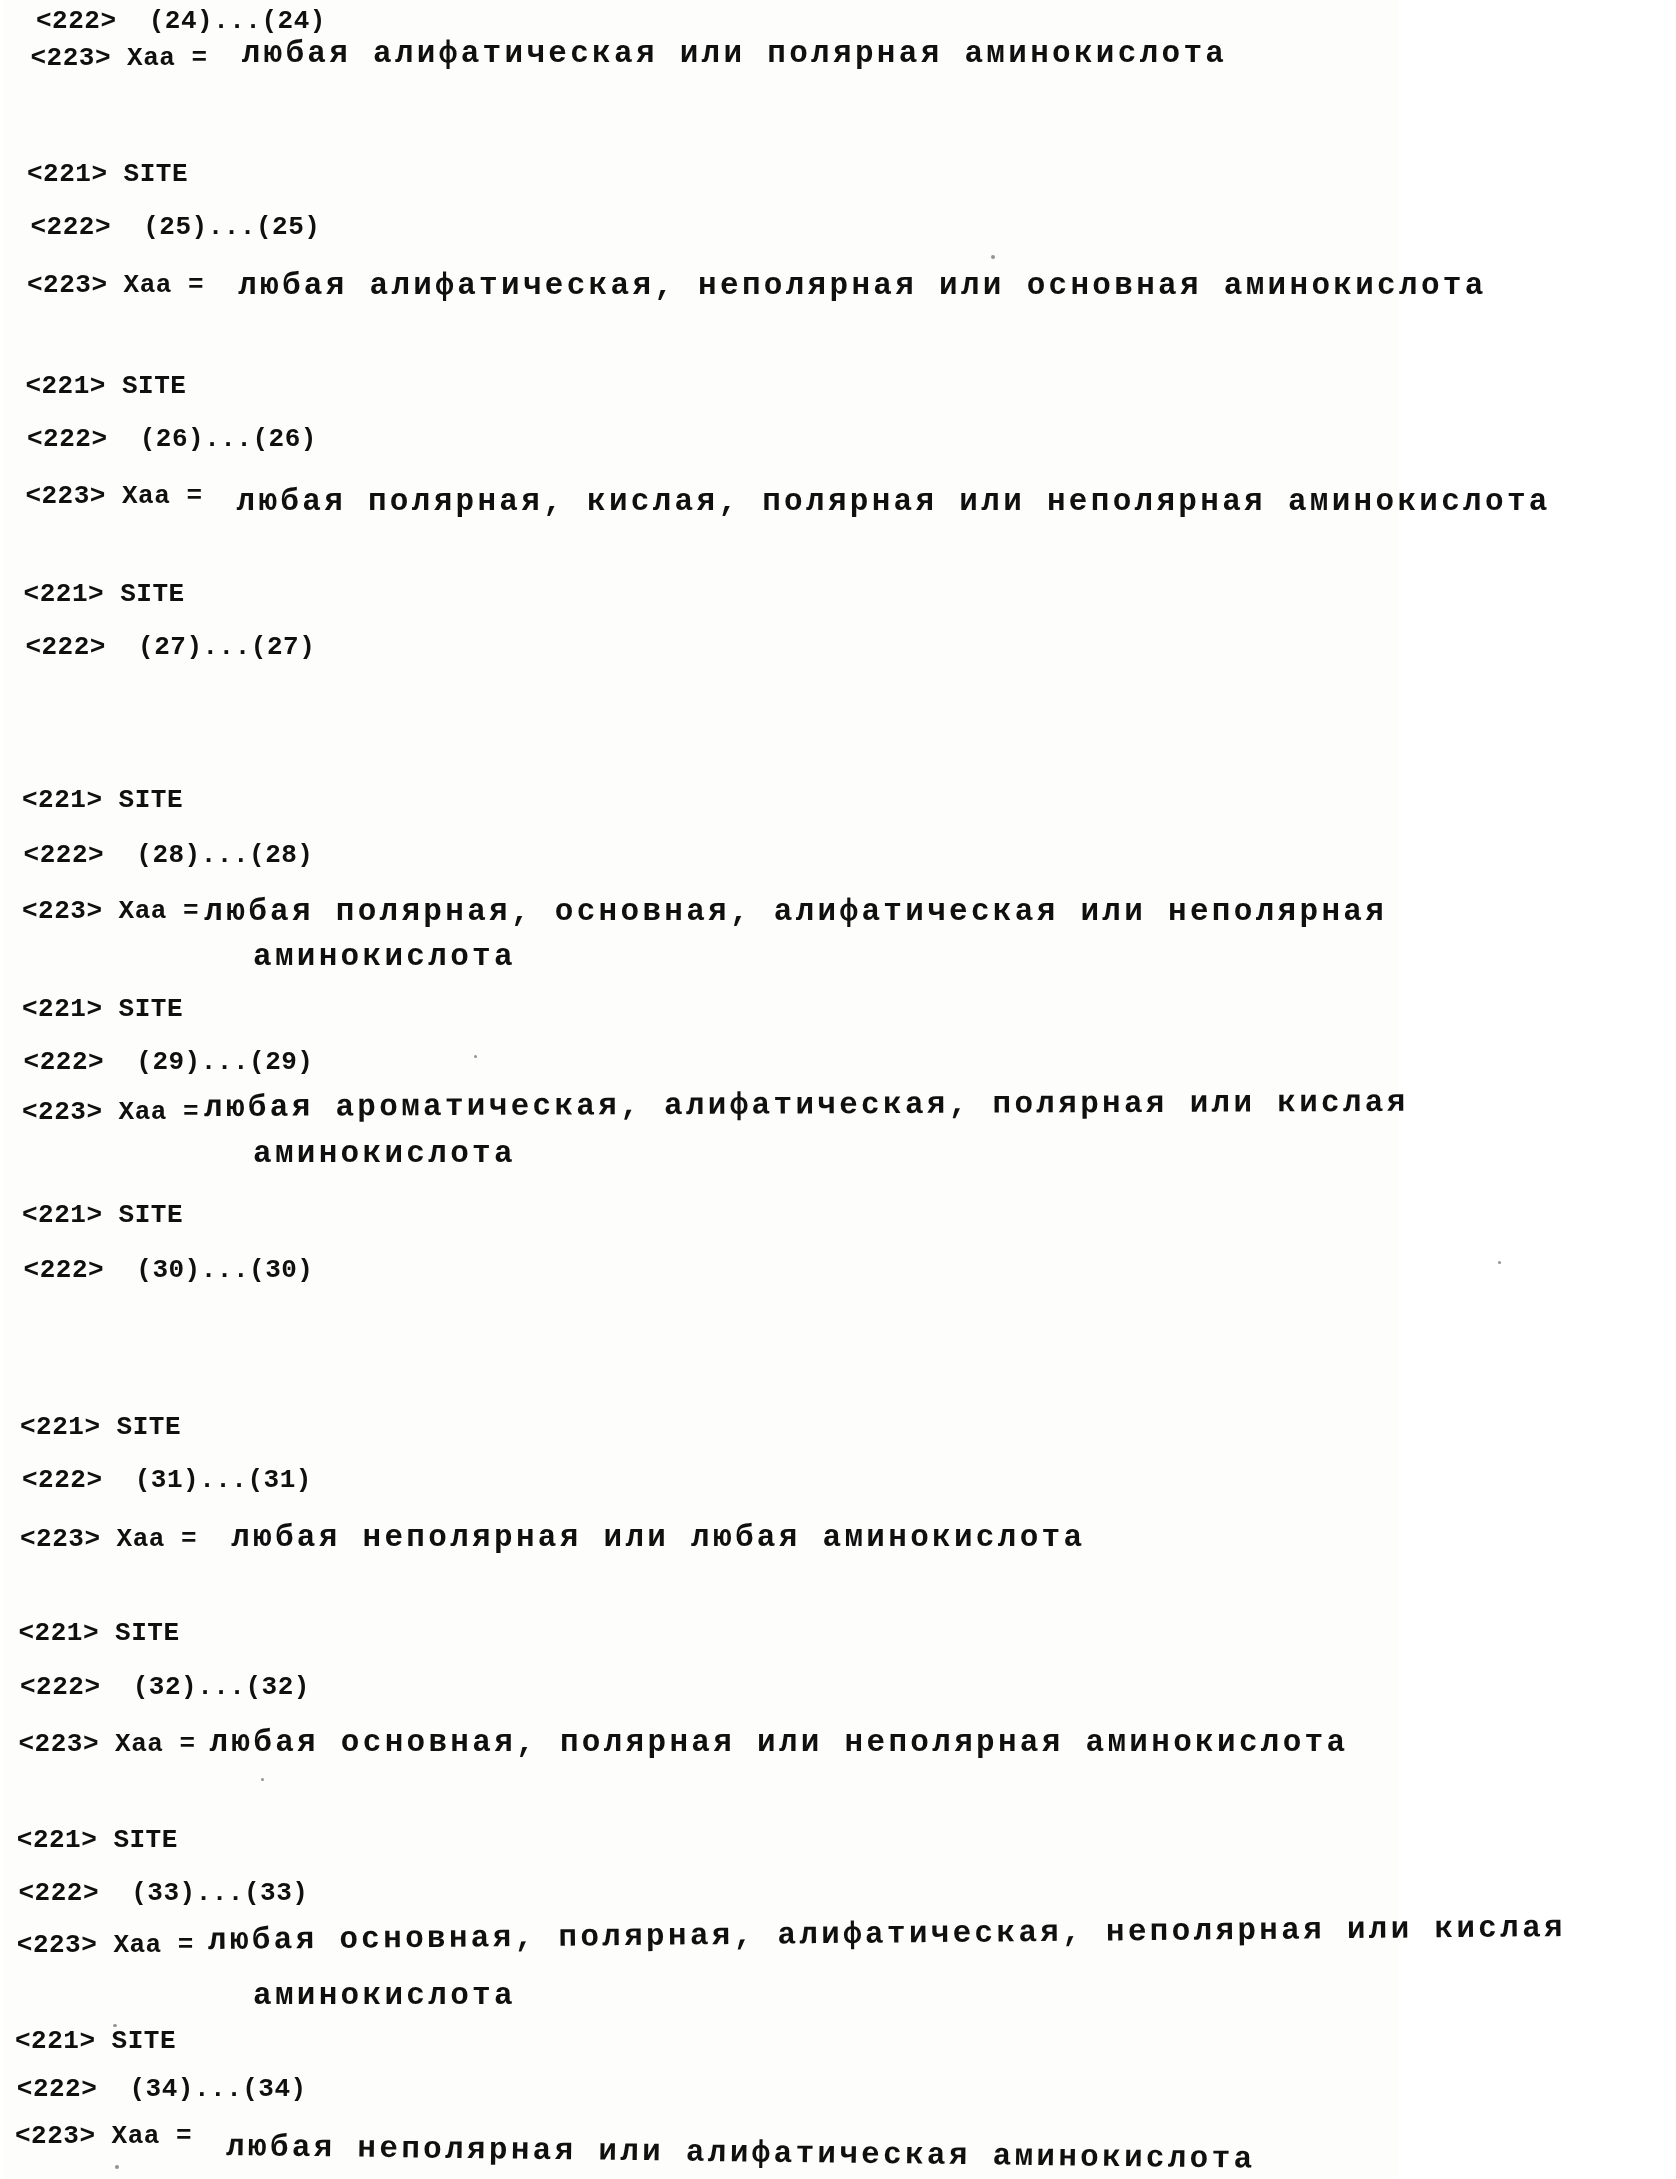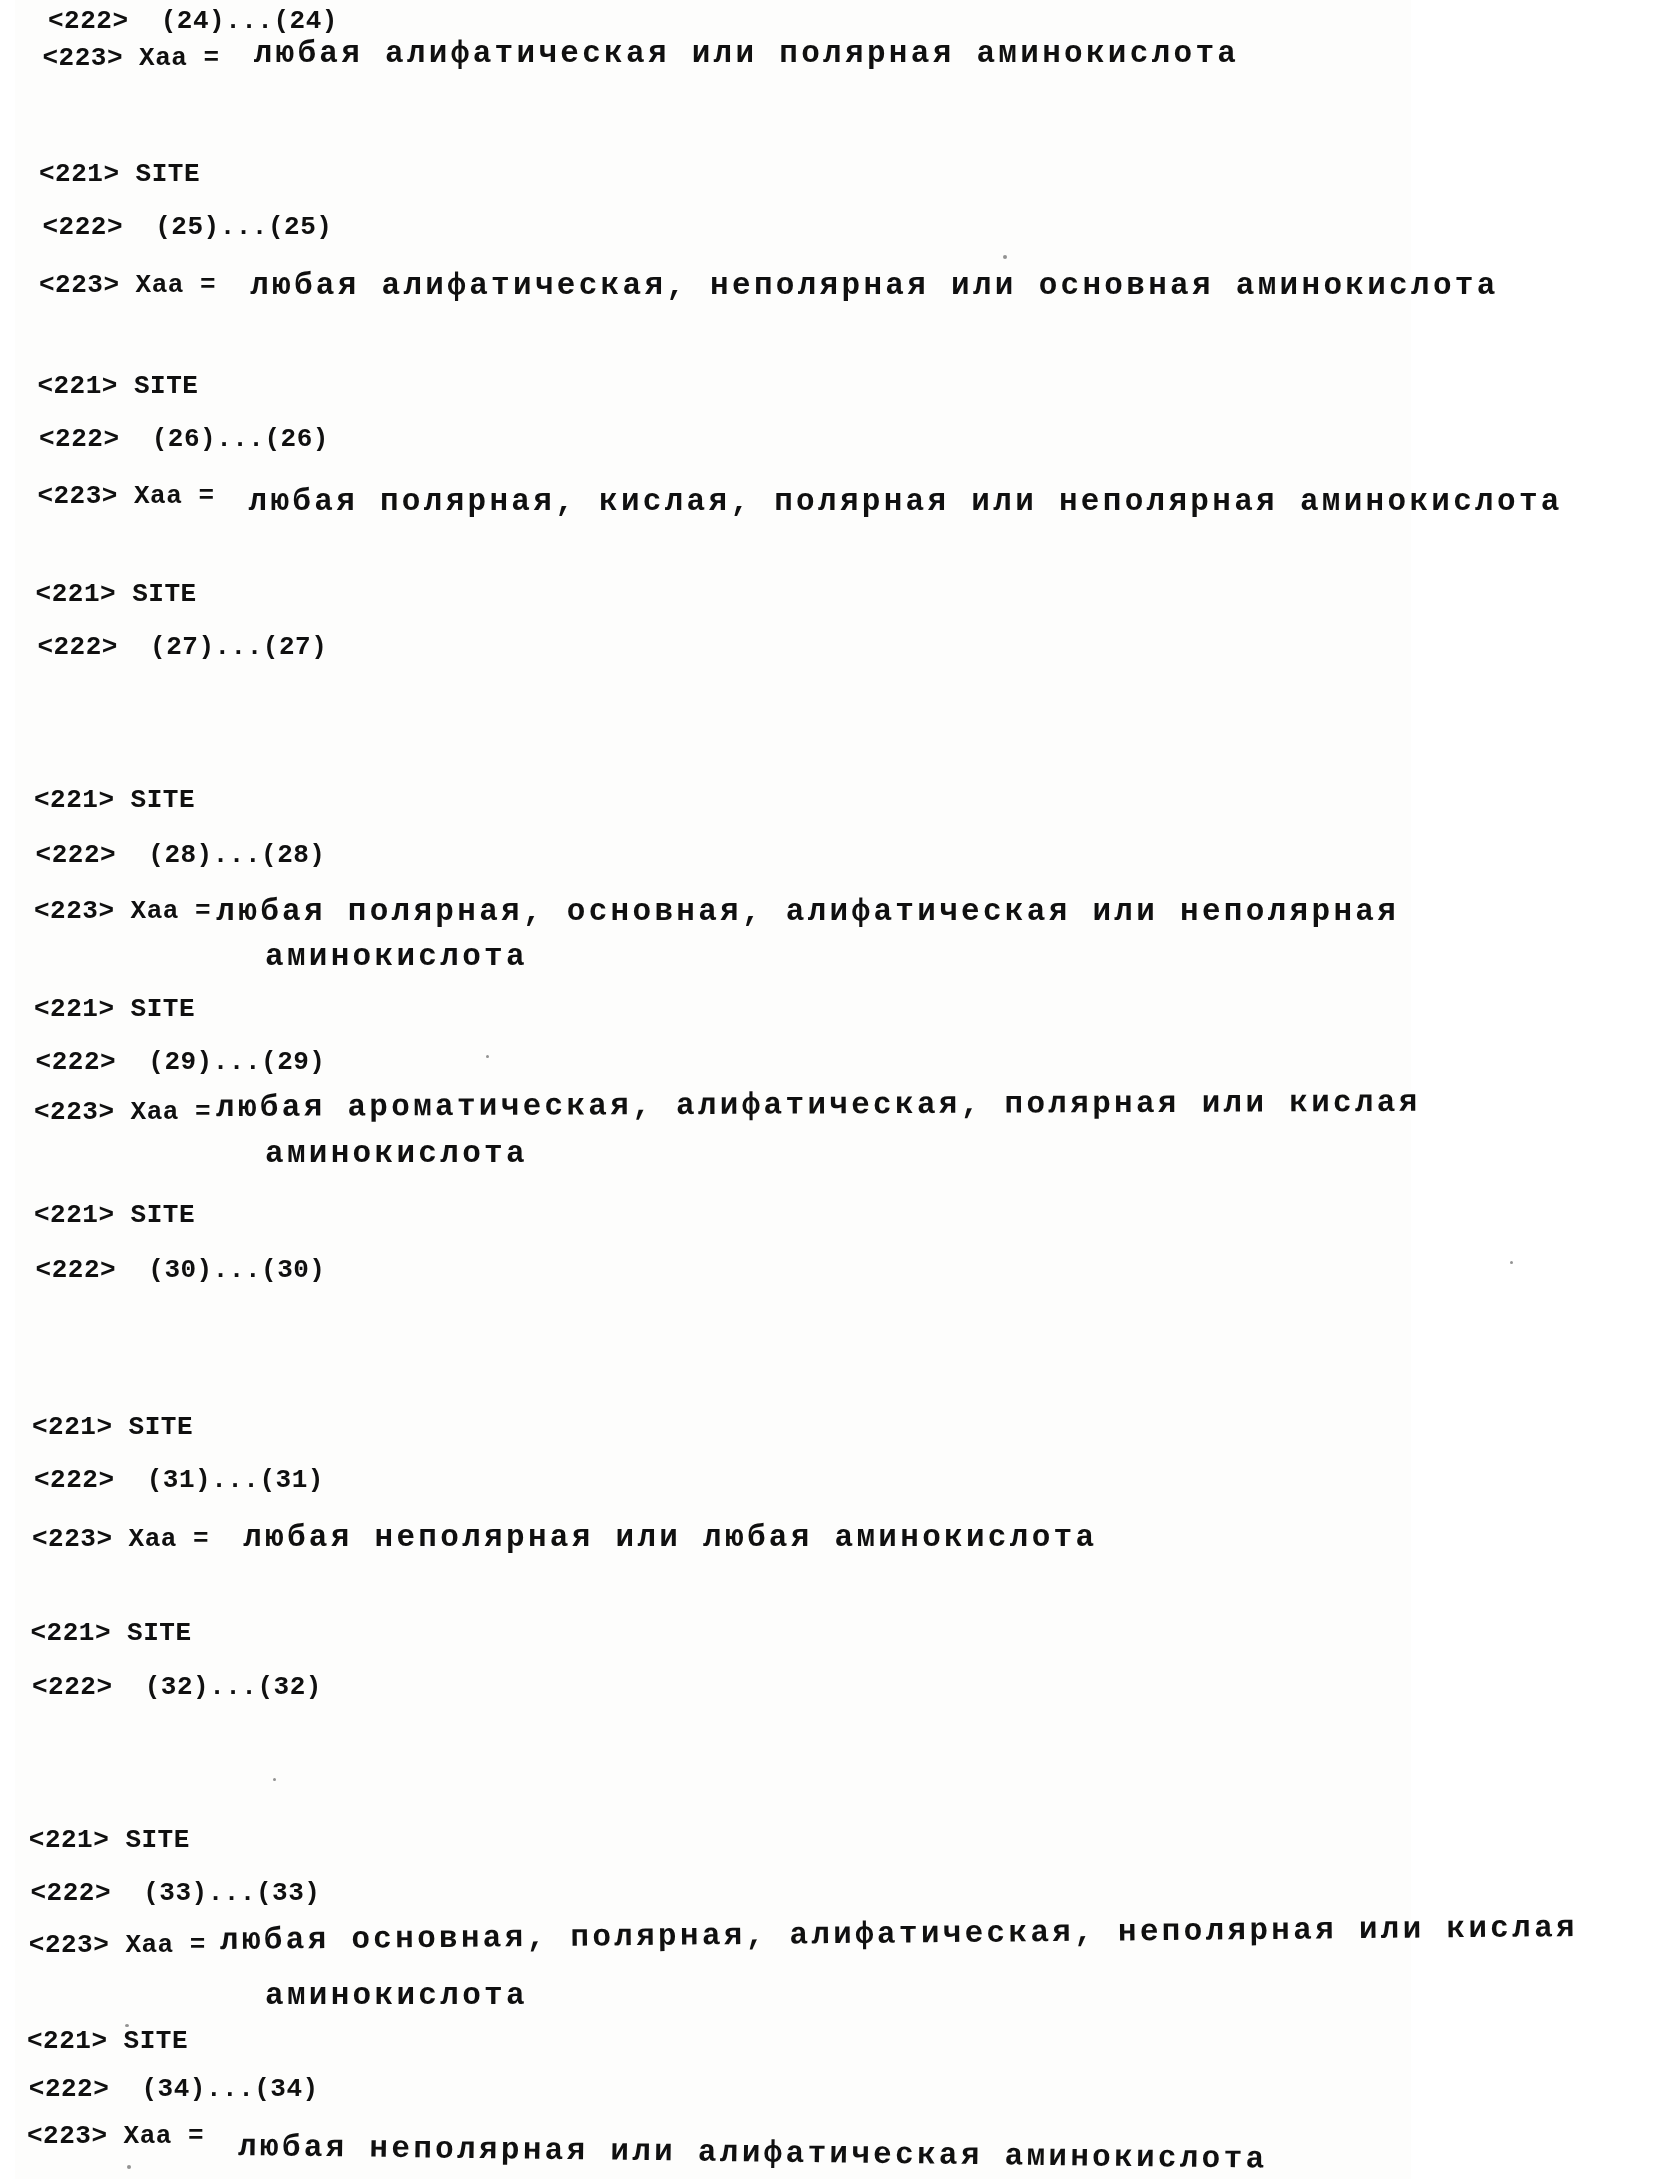--- a/index.html
+++ b/index.html
@@ -4,21 +4,21 @@
 <style>
   html,body{margin:0;padding:0;}
   body{
     width:1676px;height:2179px;
     background:#ffffff;
     font-family:"Liberation Mono","DejaVu Sans Mono",monospace;
     position:relative;
     overflow:hidden;
   }
   .page{
-    position:absolute;left:15px;top:0;width:1396px;height:2179px;
+    position:absolute;left:3px;top:0;width:1396px;height:2179px;
     background:#fdfdfc;color:#101010;
   }
   .line{
     position:absolute;
     white-space:pre;
     line-height:1.1;
   }
   .tag{
     font-size:26px;
     font-weight:700;
@@ -81,20 +81,21 @@
 
   <div class="line" style="left:19px;top:1201px"><span class="tag">&lt;221&gt; SITE</span></div>
   <div class="line" style="left:20.6px;top:1256px"><span class="tag">&lt;222&gt;  (30)...(30)</span></div>
 
   <div class="line" style="left:17px;top:1413px"><span class="tag">&lt;221&gt; SITE</span></div>
   <div class="line" style="left:19px;top:1466px"><span class="tag">&lt;222&gt;  (31)...(31)</span></div>
   <div class="line" style="left:17px;top:1521px"><span class="tag">&lt;223&gt; Xaa =</span><span class="ru gap-lg" style="top:0px">любая неполярная или любая аминокислота</span></div>
 
   <div class="line" style="left:15.5px;top:1619px"><span class="tag">&lt;221&gt; SITE</span></div>
   <div class="line" style="left:17px;top:1673px"><span class="tag">&lt;222&gt;  (32)...(32)</span></div>
+  <div class="line" style="left:15.5px;top:1726px"><span class="tag">&lt;223&gt; Xaa =</span><span class="ru gap-sm" style="top:0px">любая основная, полярная или неполярная аминокислота</span></div>
 
   <div class="line" style="left:13.8px;top:1826px"><span class="tag">&lt;221&gt; SITE</span></div>
   <div class="line" style="left:15.5px;top:1879px"><span class="tag">&lt;222&gt;  (33)...(33)</span></div>
   <div class="line" style="left:13.8px;top:1927px"><span class="tag">&lt;223&gt; Xaa =</span><span class="ru gap-sm tilt-up-m" style="top:-3.4px">любая основная, полярная, алифатическая, неполярная или кислая</span></div>
   <div class="line" style="left:250px;top:1979px"><span class="ru">аминокислота</span></div>
 
   <div class="line" style="left:12px;top:2027px"><span class="tag">&lt;221&gt; SITE</span></div>
   <div class="line" style="left:13.8px;top:2075px"><span class="tag">&lt;222&gt;  (34)...(34)</span></div>
   <div class="line" style="left:12px;top:2118px"><span class="tag">&lt;223&gt; Xaa =</span><span class="ru gap-lg tilt-dn-m" style="top:12px">любая неполярная или алифатическая аминокислота</span></div>
 

